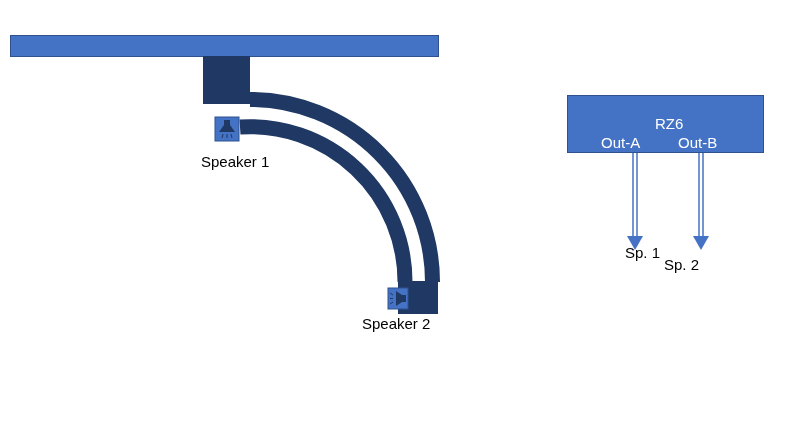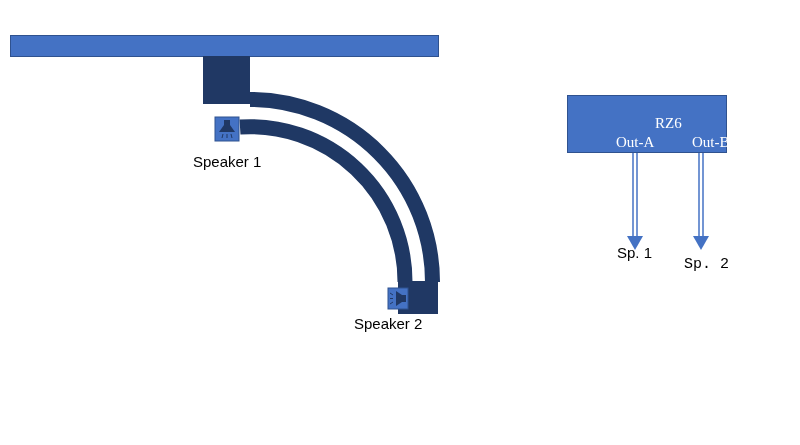--- a/index.html
+++ b/index.html
@@ -2,23 +2,23 @@
 <html><head>
 <meta charset="utf-8">
 <style>
   html, body { margin: 0; padding: 0; background: #ffffff; }
   body { width: 800px; height: 445px; position: relative; overflow: hidden;
          font-family: "Liberation Sans", "DejaVu Sans", sans-serif; }
   .abs { position: absolute; }
   .ceiling { left: 10px; top: 35px; width: 427px; height: 20px; background: #4472C4;
              border: 1px solid #2F528F; }
   .mount { left: 203px; top: 56px; width: 47px; height: 48px; background: #203864; }
-  .label { font-size: 15px; color: #000; white-space: nowrap; }
-  .rz6 { left: 567px; top: 95px; width: 160px; height: 58px; background: #4472C4;
-         border: 1px solid #2F528F; box-sizing: border-box; font-family: Liberation Serif, serif; }
+  .label { font-size: 15px; color: #000; white-space: nowrap; margin-left: 8px; }
+  .rz6 { left: 567px; top: 95px; width: 197px; height: 58px; background: #4472C4;
+         border: 1px solid #2F528F; box-sizing: border-box; }
   .rz6-text { color: #fff; font-size: 15px; position: absolute; white-space: nowrap; }
   svg { position: absolute; left: 0; top: 0; }
 </style>
 </head>
 <body>
 
 <div class="abs ceiling"></div>
 
 <div class="abs mount"></div>
 
@@ -59,18 +59,18 @@
     <line x1="703" y1="153" x2="703" y2="238" stroke="#4472C4" stroke-width="1.5"></line>
     <polygon points="693,236 709,236 701,250" fill="#4472C4"></polygon>
   </g>
 </svg>
 
 <div class="abs label" style="left:193px; top:153px;">Speaker 1</div>
 <div class="abs label" style="left:354px; top:315px;">Speaker 2</div>
 
 <div class="abs rz6">
   <span class="rz6-text" style="left:87px; top:19px;">RZ6</span>
-  <span class="rz6-text" style="left:48px; top:38px;">Out-A</span>
-  <span class="rz6-text" style="left:124px; top:38px;">Out-B</span>
+  <span class="rz6-text" style="left:33px; top:38px;">Out-A</span>
+  <span class="rz6-text" style="left:110px; top:38px;">Out-B</span>
 </div>
 
 <div class="abs label" style="left:617px; top:244px;">Sp. 1</div>
-<div class="abs label" style="left:684px; top:256px;font-family:Liberation Mono, monospace;">Sp. 2</div>
+<div class="abs label" style="left:656px; top:256px;">Sp. 2</div>
 
 </body></html>

